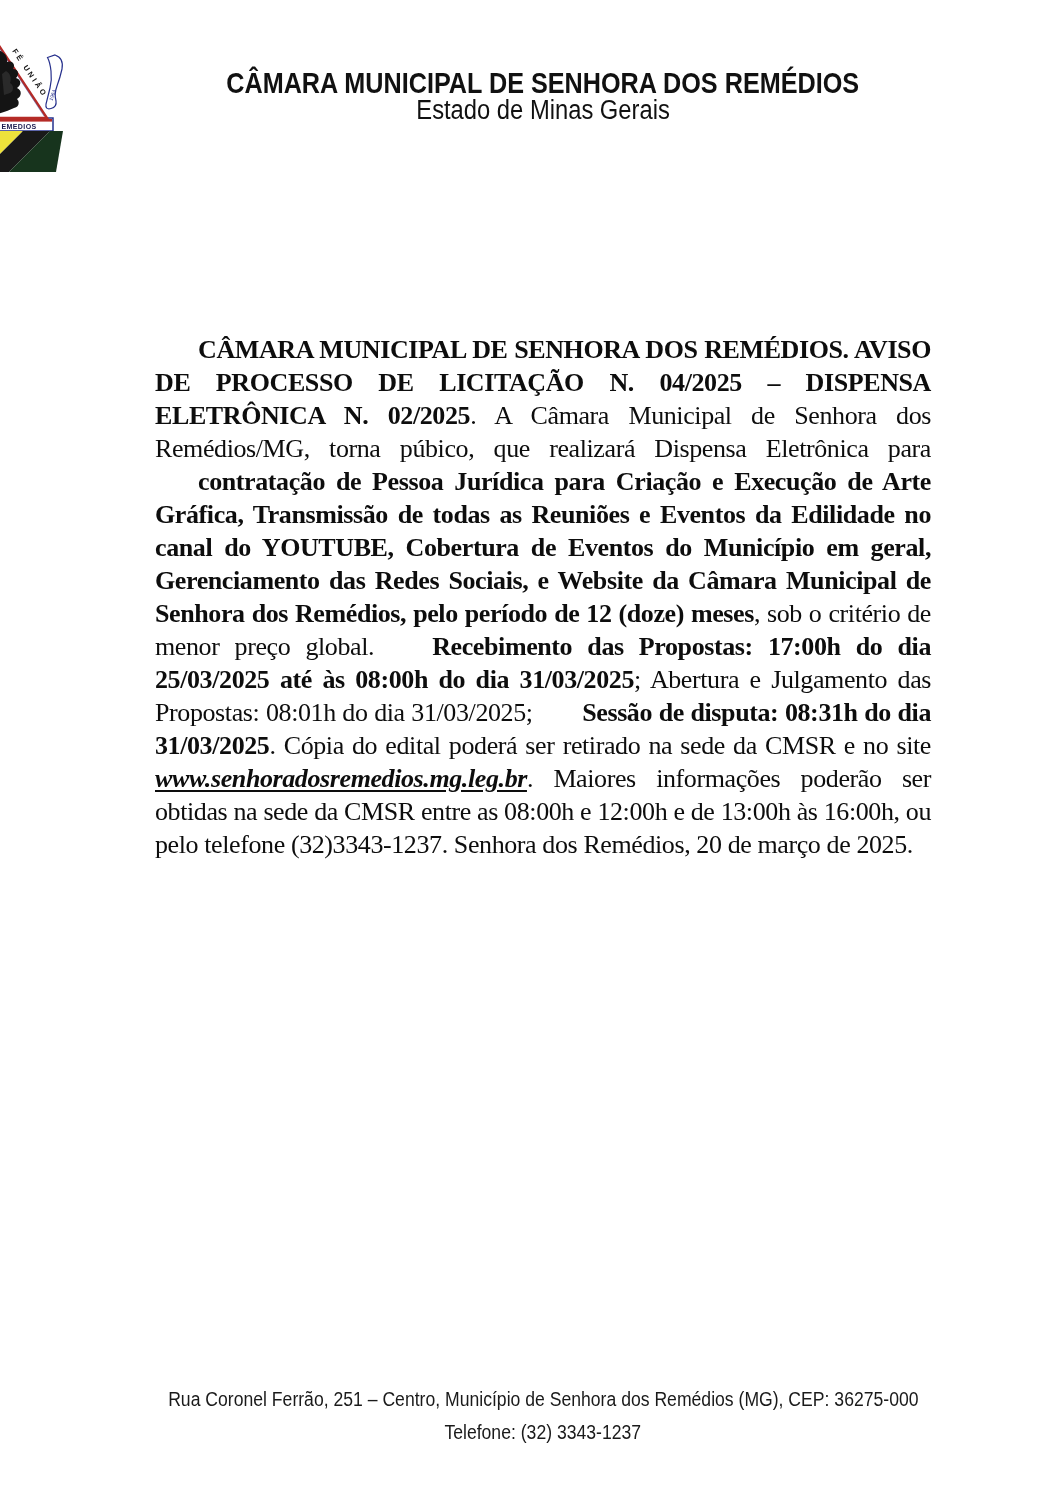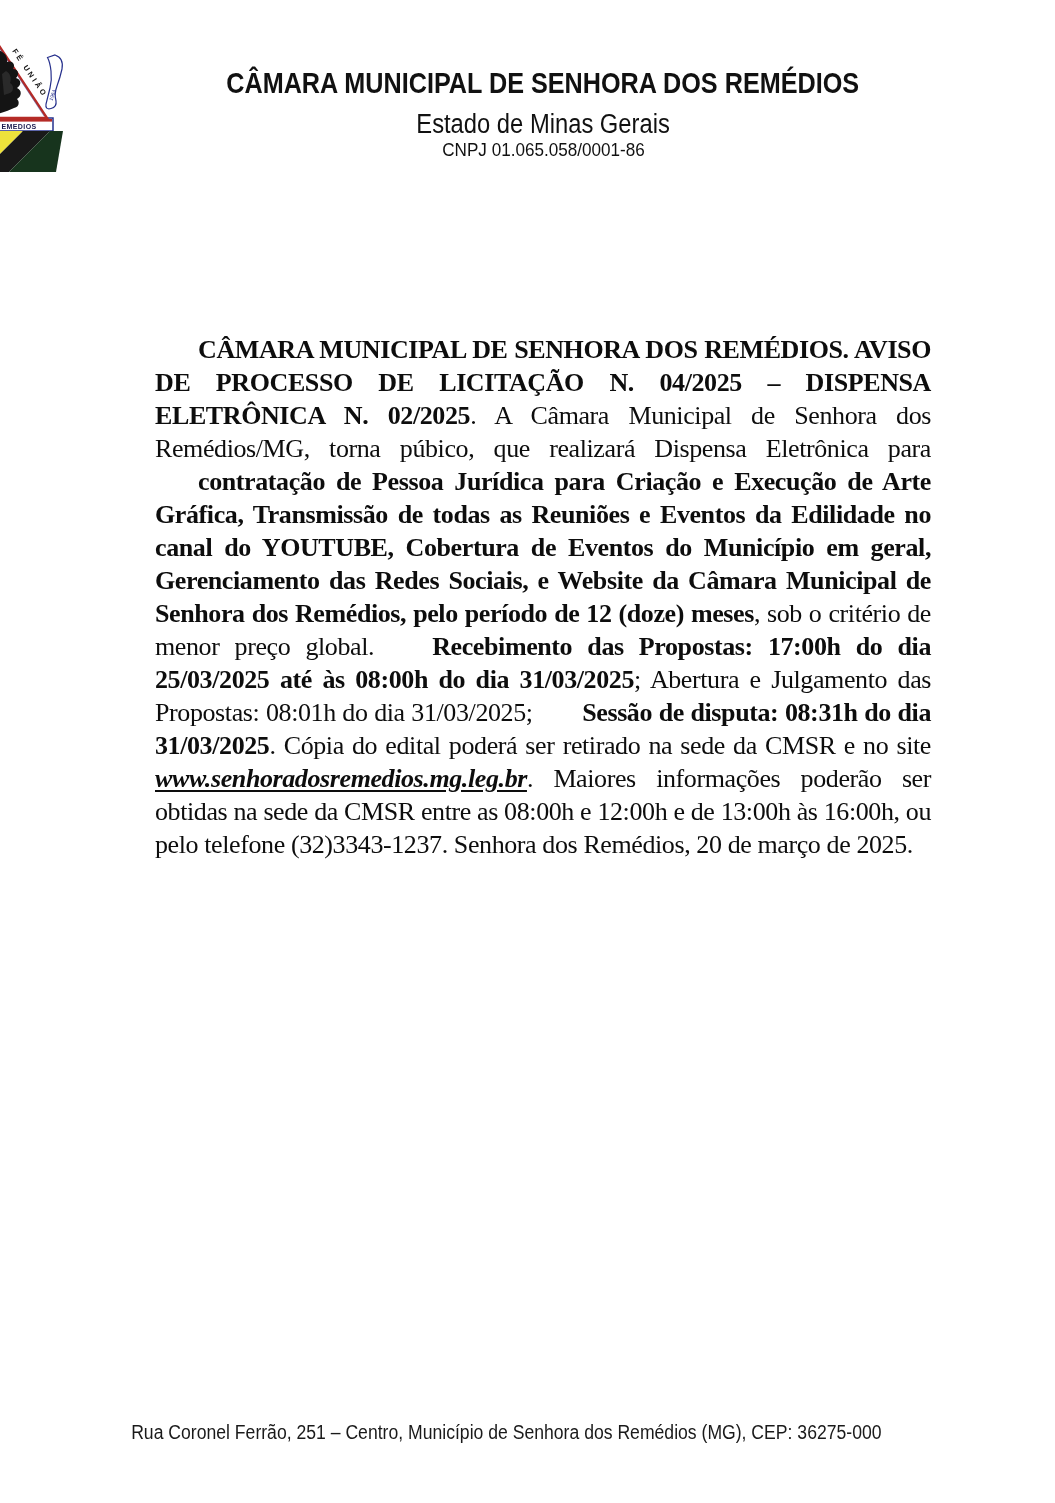--- a/index.html
+++ b/index.html
@@ -13,38 +13,38 @@
     color:#111;
   }
   
   .logo { position:absolute; left:0; top:38px; width:70px; height:136px; }
   .logo text { font-family:"Liberation Sans", sans-serif; }
   
   .hdr { position:absolute; left:155px; width:776px; text-align:center; white-space:nowrap; }
   .hdr > span { display:inline-block; transform-origin:center; }
   .org-name   { top:66px;  font-family:"Liberation Sans", sans-serif; font-weight:bold; font-size:30px; line-height:34px; }
   .org-name > span { transform:scaleX(0.84); }
-  .state-line { top:108px; font-family:"Liberation Sans", sans-serif; font-size:27px; line-height:32px; }
+  .state-line { top:94px; font-family:"Liberation Sans", sans-serif; font-size:27px; line-height:32px; }
   .state-line > span { transform:scaleX(0.88); }
   .cnpj-line  { top:138px; font-family:"Liberation Sans", sans-serif; font-size:19px; line-height:24px; }
   .cnpj-line > span { transform:scaleX(0.9); }
   .doc-title  { top:178px; font-family:"Liberation Serif", serif; font-weight:bold; font-size:35px;
                 letter-spacing:1px; line-height:42px; }
   .doc-title > span { text-decoration:underline; text-decoration-thickness:3px; text-underline-offset:5px; }
   
   .body-text {
     position:absolute; left:155px; top:307px; width:776px;
     font-size:26px; line-height:33px; letter-spacing:-0.4px;
     text-align:justify; color:#0d0d0d;
   }
   .body-text .b { font-weight:bold;margin-left:43px; }
   .body-text .i { font-style:italic; }
   .body-text .u { text-decoration:underline; text-underline-offset:3px;font-weight:bold; }
   
-  .footer { position:absolute; left:80px; top:1416px; width:926px; text-align:left;
+  .footer { position:absolute; left:80px; top:1383px; width:926px; text-align:center;
             font-family:"Liberation Sans", sans-serif; font-size:20px; line-height:33px;
             color:#1a1a1a; white-space:nowrap; }
   .footer div > span { display:inline-block; transform:scaleX(0.88); transform-origin:center; }
 </style>
 </head>
 <body>
 
 <div class="page">
 
   <svg class="logo" viewBox="0 0 70 136" aria-hidden="true">
@@ -80,26 +80,26 @@
       </g>
     </g>
   </svg>
 
   <div class="hdr org-name">
     <span>CÂMARA MUNICIPAL DE SENHORA DOS REMÉDIOS</span>
   </div>
   <div class="hdr state-line">
     <span>Estado de Minas Gerais</span>
   </div>
-  <div class="hdr cnpj-line">
-    <span>CNPJ 01.065.058/0001-86</span>
-  </div>
 
 
   <p class="body-text" id="body-paragraph"><span class="b">CÂMARA MUNICIPAL DE SENHORA DOS REMÉDIOS. AVISO DE PROCESSO DE LICITAÇÃO N. 04/2025 – DISPENSA ELETRÔNICA N. 02/2025</span><span>. A Câmara Municipal de Senhora dos Remédios/MG, torna púbico, que realizará Dispensa Eletrônica para </span><span class="b">contratação de Pessoa Jurídica para Criação e Execução de Arte Gráfica, Transmissão de todas as Reuniões e Eventos da Edilidade no canal do YOUTUBE, Cobertura de Eventos do Município em geral, Gerenciamento das Redes Sociais, e Website da Câmara Municipal de Senhora dos Remédios, pelo período de 12 (doze) meses</span><span>, sob o critério de menor preço global. </span><span class="b">Recebimento das Propostas: 17:00h do dia 25/03/2025 até às 08:00h do dia 31/03/2025</span><span>; Abertura e Julgamento das Propostas: 08:01h do dia 31/03/2025; </span><span class="b">Sessão de disputa: 08:31h do dia 31/03/2025</span><span>. Cópia do edital poderá ser retirado na sede da CMSR e no site </span><span class="i u">www.senhoradosremedios.mg.leg.br</span><span>. Maiores informações poderão ser obtidas na sede da CMSR entre as 08:00h e 12:00h e de 13:00h às 16:00h, ou pelo telefone (32)3343-1237. Senhora dos Remédios, 20 de março de 2025.</span></p>
 
   <div class="footer">
     <div>
       <span>Rua Coronel Ferrão, 251 – Centro, Município de Senhora dos Remédios (MG), CEP: 36275-000</span>
     </div>
+    <div>
+      <span>Telefone: (32) 3343-1237</span>
+    </div>
   </div>
 
 </div>
 
 </body></html>

